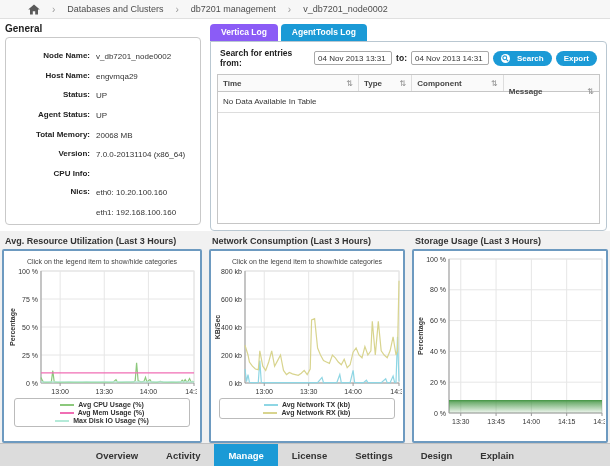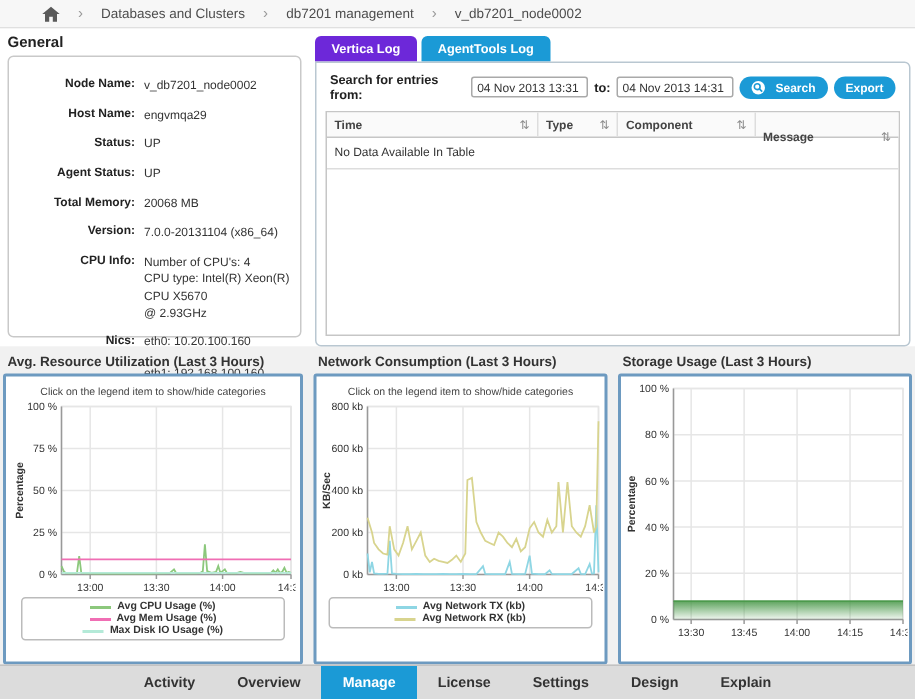--- a/index.html
+++ b/index.html
@@ -22,21 +22,21 @@
     width:196px; height:188px; padding:13px 4px 0 4px; }
   .g-row { display:flex; font-size:8px; margin-bottom:8.5px; }
   .g-label { width:86px; min-width:86px; text-align:right; font-weight:bold; color:#222; padding-right:6px; }
   .g-value { color:#333; line-height:1.4; }
   .g-value.spaced > div { margin-bottom:9px; }
   
   .right-col { flex:1; padding:5px 3px 0 4px; display:flex; flex-direction:column; }
   .tabs { display:flex; gap:3px; }
   .tab { padding:3px 11px 4px; font-size:8.5px; font-weight:bold; color:#fff;
     border-radius:4px 4px 0 0; cursor:pointer; }
-  .tab.inactive { background:#6d28d9; }
+  .tab.inactive { background:#8b5cf6; }
   .tab.active { background:#1b9ad6; }
   .log-panel { border:1px solid #b9c7d1; border-radius:0 4px 4px 4px; background:#fff;
     flex:1; padding:5px 6px 6px; display:flex; flex-direction:column; }
   .search-row { display:flex; justify-content:flex-end; align-items:center; gap:4px;
     font-size:8.5px; font-weight:bold; color:#222; margin:1px 3px 6px; }
   .date-input { width:78px; height:14px; border:1px solid #a9a9a9; border-radius:2px;
     font-family:"Liberation Sans",sans-serif; font-size:8px; color:#333; padding:0 3px; }
   .btn { background:#1b9ad6; color:#fff; border:none; border-radius:8px; font-size:8px;
     font-weight:bold; height:15px; padding:0 8px; display:flex; align-items:center; gap:7px;
     font-family:"Liberation Sans",sans-serif; cursor:pointer; }
@@ -122,25 +122,20 @@
           </div>
         </div>
         <div class="g-row">
           <div class="g-label">Version:</div>
           <div class="g-value">
             <div>7.0.0-20131104 (x86_64)</div>
           </div>
         </div>
         <div class="g-row">
           <div class="g-label">CPU Info:</div>
-          <div class="g-value">
-            <div>Number of CPU's: 4</div>
-            <div>CPU type: Intel(R) Xeon(R) CPU X5670</div>
-            <div>@ 2.93GHz</div>
-          </div>
         </div>
         <div class="g-row">
           <div class="g-label">Nics:</div>
           <div class="g-value spaced">
             <div>eth0: 10.20.100.160</div>
             <div>eth1: 192.168.100.160</div>
           </div>
         </div>
       </div>
   </div>
@@ -330,20 +325,20 @@
             </linearGradient>
           </defs>
           <polygon points="34.0,147.7 187.0,147.7 187,160 34,160" fill="url(#grad2_0)" stroke="none"></polygon>
           <polyline points="34.0,147.7 187.0,147.7" fill="none" stroke="#4c9a4c" stroke-width="1.2"></polyline>
         </svg>
       </div>
   </div>
 </div>
 
 <div class="footer" id="footer-tabs">
+    <div class="ftab">Overview</div>
     <div class="ftab">Activity</div>
-    <div class="ftab">Overview</div>
     <div class="ftab active">Manage</div>
     <div class="ftab">License</div>
     <div class="ftab">Settings</div>
     <div class="ftab">Design</div>
     <div class="ftab">Explain</div>
   </div>
 
 </body></html>

